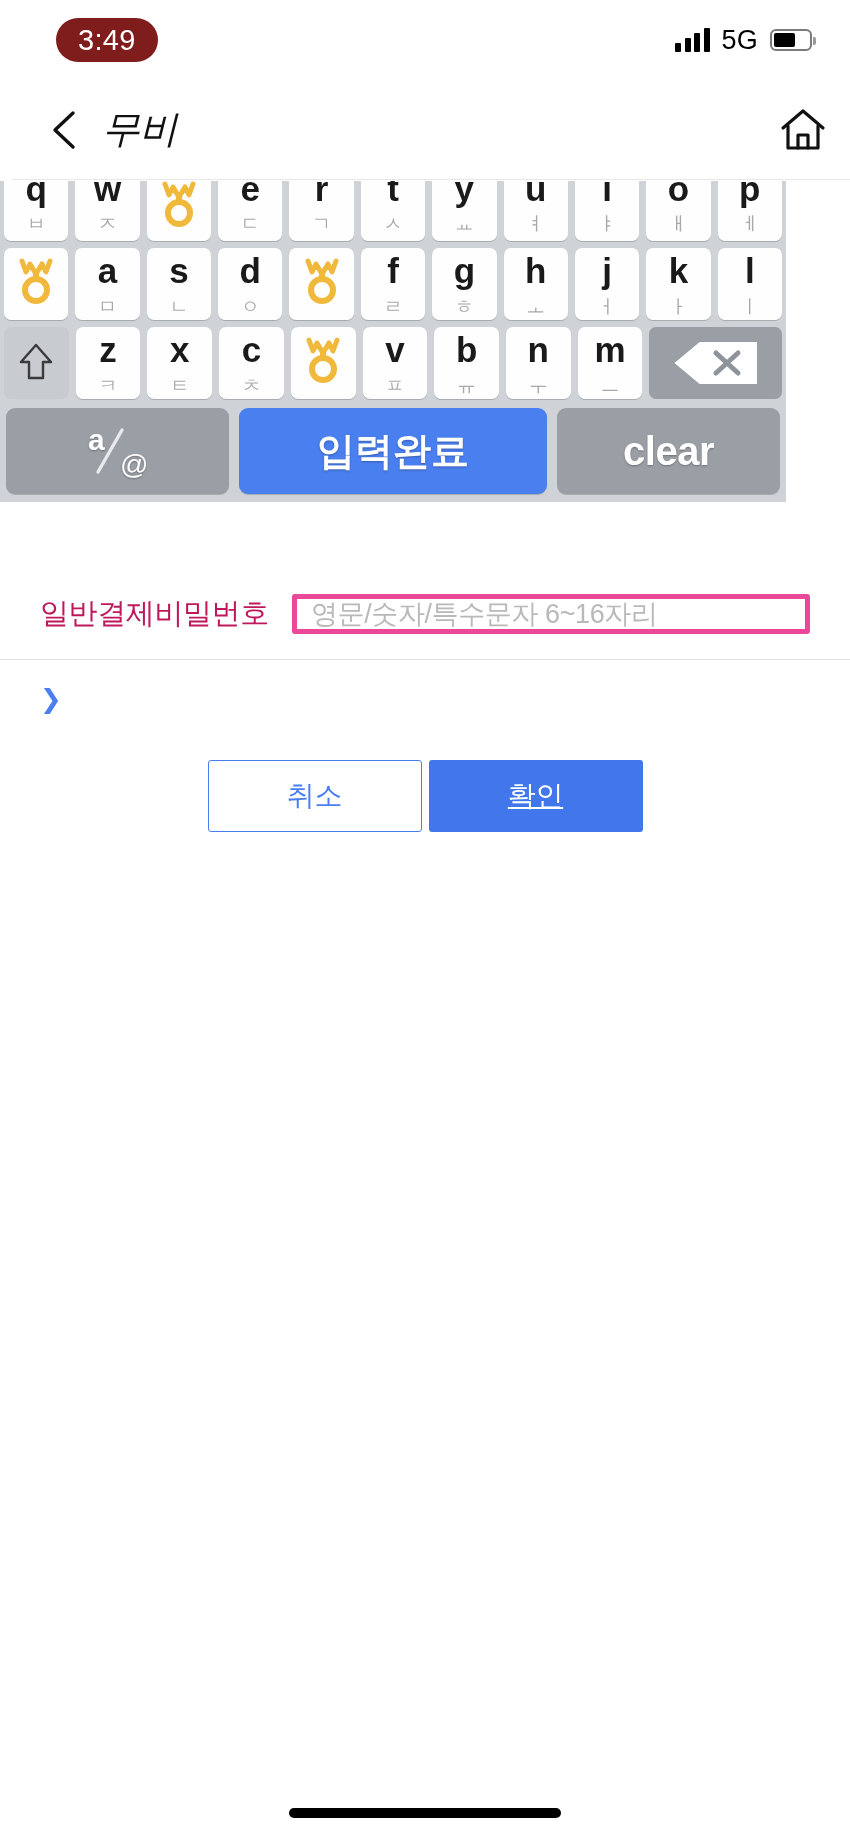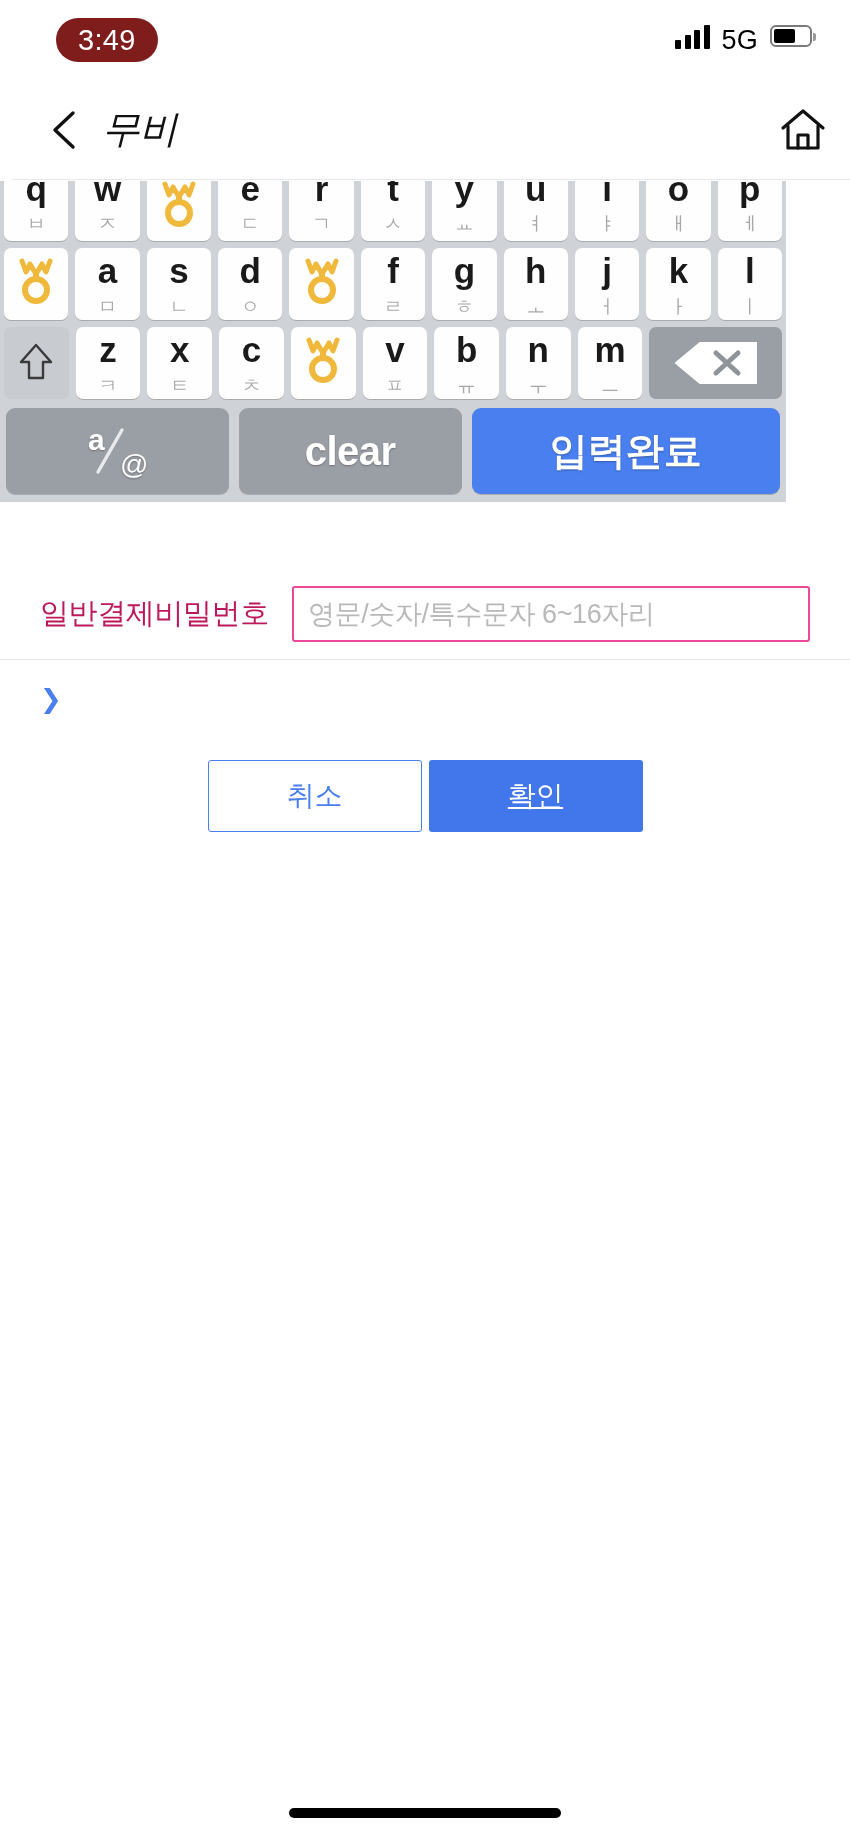--- a/index.html
+++ b/index.html
@@ -16,21 +16,21 @@
     position: absolute; top: 0; left: 0; width: 850px; height: 80px;
     display: flex; align-items: center; justify-content: space-between;
     padding: 0 38px 0 56px;
   }
   .time-pill {
     background: #7f1d1d; color: #fff;
     border-radius: 26px; padding: 7px 22px;
     font-size: 29px; font-weight: 400; letter-spacing: .3px;
     line-height: 1.05;
   }
-  .status-right { display: flex; align-items: flex-start; gap: 12px; }
+  .status-right { display: flex; align-items: center; gap: 12px; }
   .bars { display: flex; align-items: flex-end; gap: 3.5px; height: 24px; }
   .bars i { width: 6px; background: #000; border-radius: 1px; display:block; }
   .bars i:nth-child(1){height:9px}
   .bars i:nth-child(2){height:14px}
   .bars i:nth-child(3){height:19px}
   .bars i:nth-child(4){height:24px}
   .net-label { font-size: 27px; color:#000; font-weight: 400; letter-spacing:.2px; }
   .battery { position: relative; width: 42px; height: 22px;
     border: 2.5px solid #7a7a7a; border-radius: 6px; padding: 2px; }
   .battery .fill { height: 100%; width: 62%; background: #000; border-radius: 2px; }
@@ -102,21 +102,21 @@
   .fnkey.done { background:#4a7ff0; flex: 1.55 1 0; font-size: 38px; }
 
   
   .form-area { position: absolute; top: 568px; left:0; width: 850px; }
   .field-row {
     display:flex; align-items:center; padding: 18px 40px 18px 40px;
     border-bottom: 1px solid #e4e4e4; height: 92px;
   }
   .field-label { font-size: 29px; color:#be185d; width: 252px; flex:none; letter-spacing:-.4px; }
   .field-input {
-    flex:1; height: 56px; border: 2px solid #ec4899; border-radius: 3px;
+    flex:1; height: 40px; border: 5px solid #ec4899; border-radius: 3px;
     background:#fff; display:flex; align-items:center; padding: 0 14px;
     font-size: 27px; color:#b9b9b9; letter-spacing:-.4px;
   }
   .reset-link {
     display:flex; align-items:center; gap: 14px;
     padding: 26px 40px 0 40px; color:#4a7ff0; font-size: 28px; letter-spacing:-.4px;
   }
   .reset-link .chev { font-size: 26px; line-height:1; color:#4a7ff0; font-weight:600; }
 
   .action-row {
@@ -319,22 +319,22 @@
       </div>
     </div>
     <div class="kbrow r4">
       <div class="fnkey alt">
         <svg width="86" height="58" viewBox="0 0 86 58" aria-hidden="true">
           <text x="14" y="28" font-family="Liberation Sans, sans-serif" font-size="30" font-weight="700" fill="#ffffff">a</text>
           <line x1="48" y1="8" x2="24" y2="50" stroke="#e9eaec" stroke-width="3.4" stroke-linecap="round"></line>
           <text x="46" y="52" font-family="Liberation Sans, sans-serif" font-size="28" font-weight="400" fill="#ffffff">@</text>
         </svg>
       </div>
+      <div class="fnkey done">입력완료</div>
       <div class="fnkey clear">clear</div>
-      <div class="fnkey done">입력완료</div>
     </div>
   </div>
 
   <div class="form-area">
     <div class="field-row">
       <div class="field-label">일반결제비밀번호</div>
       <div class="field-input">영문/숫자/특수문자 6~16자리</div>
     </div>
 
     <div class="reset-link">

